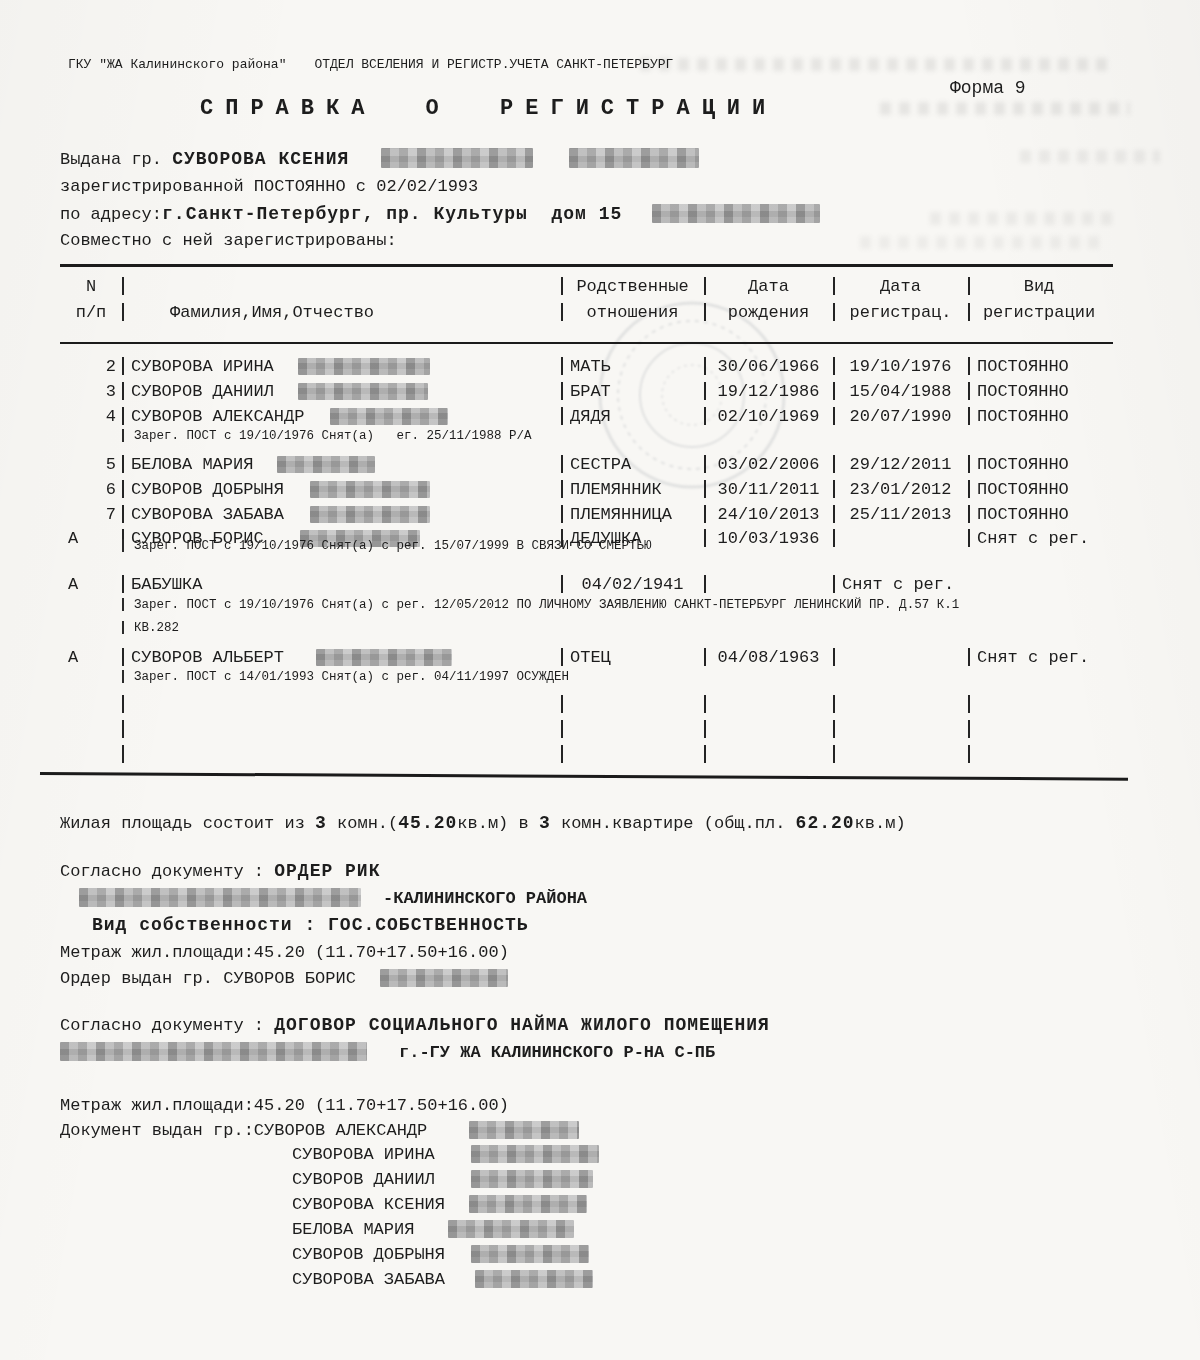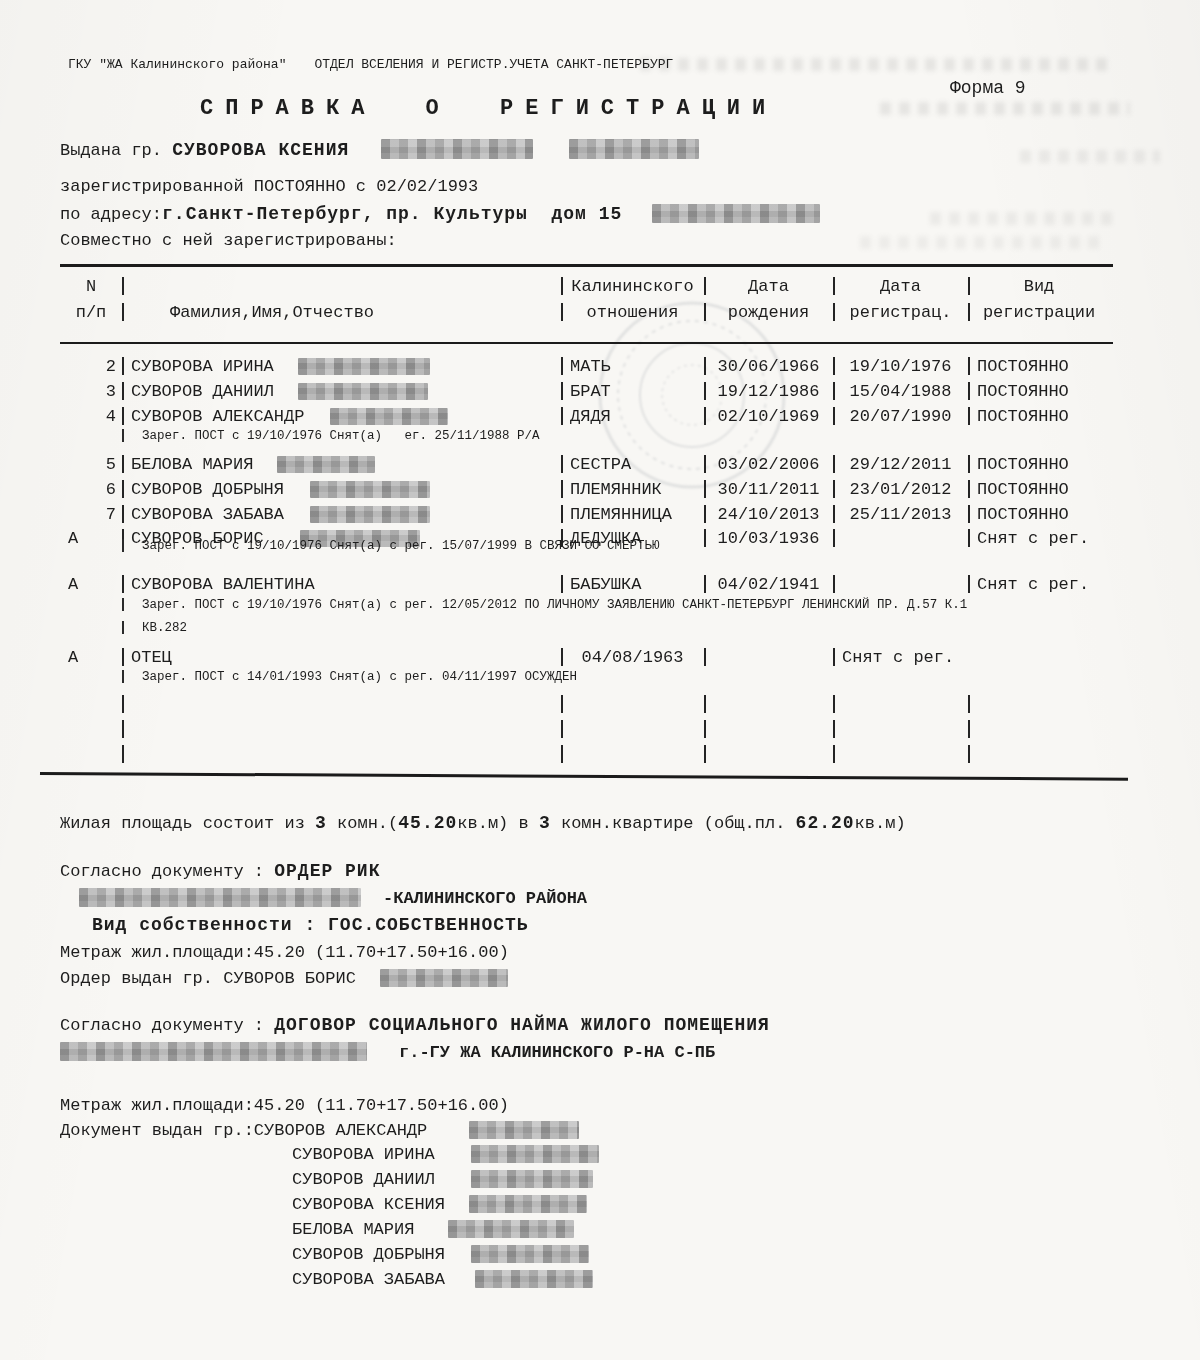--- a/index.html
+++ b/index.html
@@ -49,21 +49,21 @@
   .cell + .cell::before{
     content:"";position:absolute;left:0;top:3px;width:2px;height:18px;background:#242424;
   }
   .cell.num{text-align:right;padding-right:6px;padding-left:0;}
   .trow.a .cell.num{text-align:left;padding-left:8px;}
   .cell.ctr{text-align:center;padding-left:0;padding-right:0;}
   .cell.fio{padding-left:48px;}
   .cell .px{height:17px;}
   .tnote{
     position:absolute;left:122px;font-size:12.5px;line-height:16px;
-    padding-left:20px;white-space:pre;
+    padding-left:12px;white-space:pre;
   }
   .tnote::before{content:"";position:absolute;left:0;top:1px;width:2px;height:13px;background:#2a2a2a;}
   .names-list{position:absolute;left:292px;top:1145px;}
   .names-list .nrow{height:25px;font-size:17px;white-space:pre;}
 </style>
 </head>
 <body>
 
 <div class="page">
 
@@ -77,33 +77,33 @@
     <circle cx="107" cy="100" r="92" fill="none" stroke="#56606e" stroke-width="3"></circle>
     <circle cx="107" cy="100" r="74" fill="none" stroke="#56606e" stroke-width="2" stroke-dasharray="4 5"></circle>
     <circle cx="107" cy="100" r="52" fill="none" stroke="#56606e" stroke-width="2"></circle>
     <circle cx="107" cy="100" r="30" fill="none" stroke="#56606e" stroke-width="1.5" stroke-dasharray="3 4"></circle>
   </svg>
 
   <div class="line sm" style="top:54px;left:68px;"><span>ГКУ "ЖА Калининского района"</span><span style="display:inline-block;width:28px;"></span><span>ОТДЕЛ ВСЕЛЕНИЯ И РЕГИСТР.УЧЕТА САНКТ-ПЕТЕРБУРГ</span></div>
   <div class="form-no">Форма 9</div>
   <div class="doc-title">СПРАВКА О РЕГИСТРАЦИИ</div>
 
-  <div class="line" style="top:139px;"><span>Выдана гр. </span><span class="bold-name">СУВОРОВА КСЕНИЯ</span><span class="px" style="width:152px;margin-left:32px;height:20px;"></span><span class="px" style="width:130px;margin-left:36px;height:20px;"></span></div>
+  <div class="line" style="top:148px;"><span>Выдана гр. </span><span class="bold-name">СУВОРОВА КСЕНИЯ</span><span class="px" style="width:152px;margin-left:32px;height:20px;"></span><span class="px" style="width:130px;margin-left:36px;height:20px;"></span></div>
   <div class="line" style="top:176px;">зарегистрированной ПОСТОЯННО с 02/02/1993</div>
   <div class="line" style="top:203px;"><span>по адресу:</span><span class="bold-name">г.Санкт-Петербург, пр. Культуры  дом 15</span><span class="px" style="width:168px;margin-left:30px;height:19px;"></span></div>
   <div class="line" style="top:230px;">Совместно с ней зарегистрированы:</div>
 
   <div class="rule" style="top:264px;left:60px;width:1053px;height:3px;"></div>
   <div class="rule" style="top:342px;left:60px;width:1053px;height:2px;"></div>
   <div class="rule" style="top:772px;left:40px;width:1088px;height:3px;transform:rotate(0.3deg);transform-origin:left top;"></div>
 
   <div class="trow" style="top:274px;">
     <div class="cell num ctr">N</div>
     <div class="cell"></div>
-    <div class="cell ctr">Калининского</div>
+    <div class="cell ctr">Родственные</div>
     <div class="cell ctr">Дата</div>
     <div class="cell ctr">Дата</div>
     <div class="cell ctr">Вид</div>
   </div>
   <div class="trow" style="top:300px;">
     <div class="cell num ctr">п/п</div>
     <div class="cell fio">Фамилия,Имя,Отчество</div>
     <div class="cell ctr">отношения</div>
     <div class="cell ctr">рождения</div>
     <div class="cell ctr">регистрац.</div>
@@ -166,31 +166,31 @@
     <div class="cell"><span>СУВОРОВ БОРИС</span><span class="px" style="width:120px;margin-left:36px;"></span></div>
     <div class="cell">ДЕДУШКА</div>
     <div class="cell ctr">10/03/1936</div>
     <div class="cell ctr"></div>
     <div class="cell">Снят с рег.</div>
   </div>
   <div class="tnote" style="top:538px;">Зарег. ПОСТ с 19/10/1976 Снят(а) с рег. 15/07/1999 В СВЯЗИ СО СМЕРТЬЮ</div>
 
   <div class="trow a" style="top:572px;">
     <div class="cell num">А</div>
-    <div class="cell">СУВОРОВА ВАЛЕНТИНА</div>
     <div class="cell">БАБУШКА</div>
     <div class="cell ctr">04/02/1941</div>
     <div class="cell ctr"></div>
     <div class="cell">Снят с рег.</div>
   </div>
   <div class="tnote" style="top:597px;">Зарег. ПОСТ с 19/10/1976 Снят(а) с рег. 12/05/2012 ПО ЛИЧНОМУ ЗАЯВЛЕНИЮ САНКТ-ПЕТЕРБУРГ ЛЕНИНСКИЙ ПР. Д.57 К.1</div>
   <div class="tnote" style="top:620px;">КВ.282</div>
 
   <div class="trow a" style="top:645px;">
     <div class="cell num">А</div>
+    <div class="cell"><span>СУВОРОВ АЛЬБЕРТ</span><span class="px" style="width:136px;margin-left:32px;"></span></div>
     <div class="cell">ОТЕЦ</div>
     <div class="cell ctr">04/08/1963</div>
     <div class="cell ctr"></div>
     <div class="cell">Снят с рег.</div>
   </div>
   <div class="tnote" style="top:669px;">Зарег. ПОСТ с 14/01/1993 Снят(а) с рег. 04/11/1997 ОСУЖДЕН</div>
 
   <div class="trow" style="top:692px;">
     <div class="cell num"></div>
       <div class="cell"></div>

